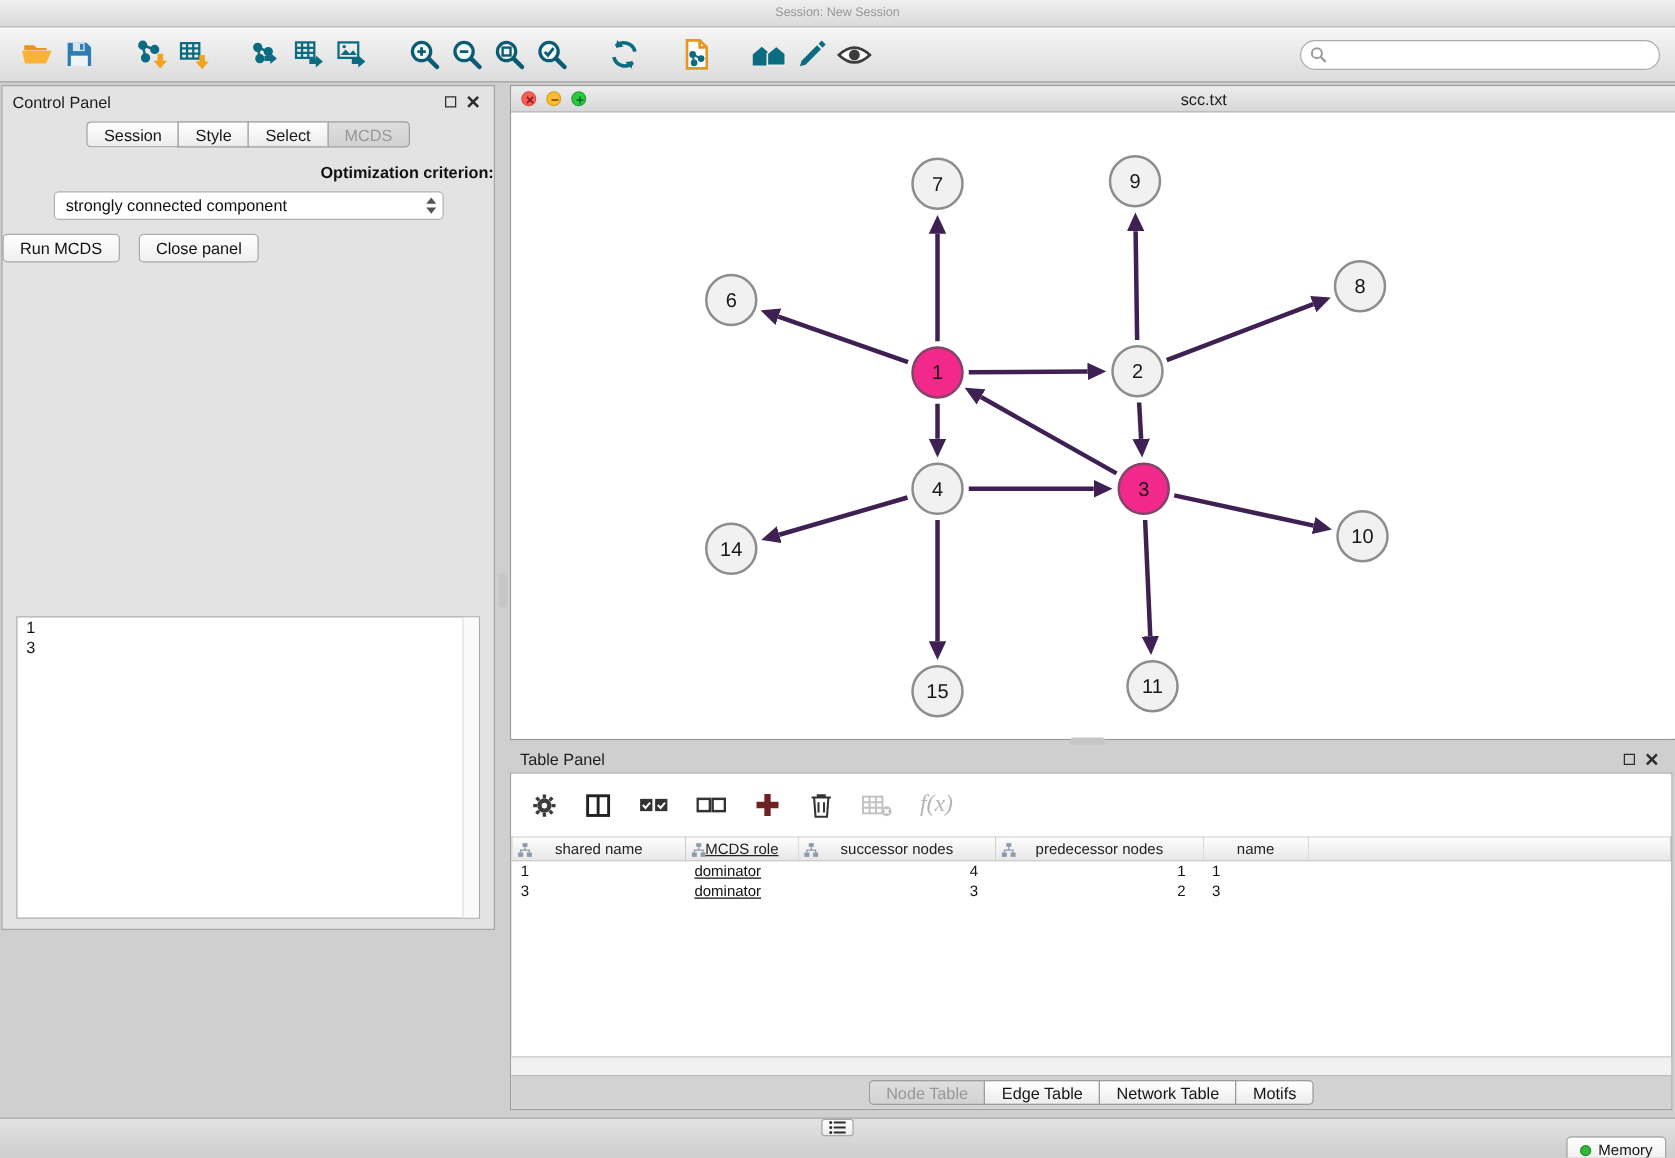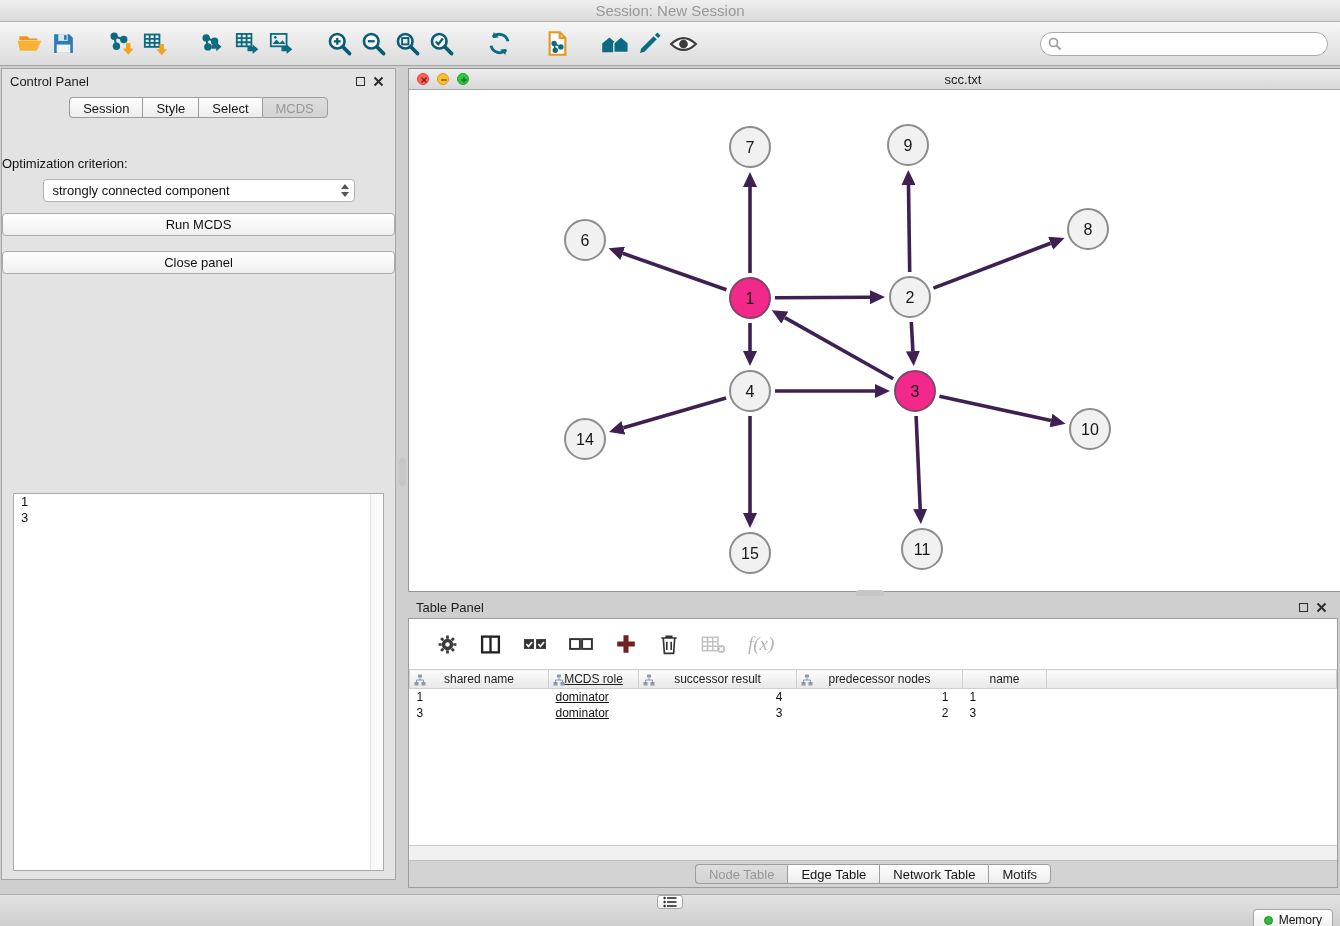--- a/index.html
+++ b/index.html
@@ -3,58 +3,58 @@
 <meta charset="utf-8">
 <style>
   * { margin:0; padding:0; box-sizing:border-box; font-family:"Liberation Sans", sans-serif; }
   html,body { width:1340px; height:926px; }
   body { background:#cfcfcf; overflow:hidden; }
   .app { position:relative; width:1340px; height:926px; background:#cfcfcf; }
 
   
   .titlebar { position:absolute; top:0; left:0; right:0; height:22px;
     background:linear-gradient(#efefef,#dadada); border-bottom:1px solid #b3b3b3;
-    text-align:center; font-size:15px; line-height:22px; color:#989898; }
+    text-align:center; font-size:10px; line-height:22px; color:#989898; }
 
   
   .toolbar { position:absolute; top:22px; left:0; right:0; height:44px;
     background:linear-gradient(#f6f6f6,#dcdcdc); border-bottom:1px solid #a3a3a3;
     display:flex; align-items:center; padding:0 12px; }
   .tgroup { display:flex; align-items:center; margin-right:24px; }
   .tbtn { width:34px; height:34px; border:none; background:transparent; display:flex;
     align-items:center; justify-content:center; cursor:pointer; padding:0; }
   .tbtn svg { display:block; }
   .search-wrap { margin-left:auto; position:relative; }
   .search-input { width:288px; height:24px; border:1px solid #ababab; border-radius:13px;
     padding:0 10px 0 26px; font-size:13px; background:#fff; outline:none; }
   .search-ico { position:absolute; left:8px; top:5px; }
 
   
-  .control-panel { position:absolute; left:1px; top:68px; width:395px; height:812px;
+  .control-panel { position:absolute; left:1px; top:68px; width:395px; height:676px;
     background:#e3e3e3; border:1px solid #a5a5a5; }
   .panel-header { height:24px; display:flex; align-items:center; padding:0 8px; font-size:13px; color:#1d1d1d; }
   .panel-header .sp { flex:1; }
   .hbtn { width:18px; height:18px; border:none; background:transparent; display:flex;
     align-items:center; justify-content:center; cursor:pointer; padding:0; }
   .float-sq { width:9px; height:9px; border:1.5px solid #2d2d2d; background:transparent; }
   .tabs { display:flex; justify-content:center; margin-top:4px; }
   .tab { padding:2px 13px; font-size:13px; height:21px; line-height:17px;
     background:linear-gradient(#ffffff,#ececec); border:1px solid #9d9d9d; border-right:none;
     color:#151515; cursor:pointer; }
   .tab:first-child { border-radius:4px 0 0 4px; }
   .tab:last-child { border-right:1px solid #9d9d9d; border-radius:0 4px 4px 0;text-align:right; }
   .tab.active { background:linear-gradient(#dedede,#d2d2d2); color:#979797; }
-  .opt-label { margin-top:38px; text-align:left; font-size:13px; color:#111; }
+  .opt-label { margin-top:12px; text-align:right; font-size:13px; color:#111;font-weight:bold; }
   .dropdown { width:312px; height:23px; margin:8px auto 0; background:#fff;
     border:1px solid #b2b2b2; border-radius:4px; display:flex; align-items:center;
     padding:0 5px 0 9px; font-size:13px; color:#111; cursor:pointer; }
   .dd-arrows { margin-left:auto; display:flex; flex-direction:column; gap:3px; align-items:center; }
   .tri-up { width:0; height:0; border-left:4px solid transparent; border-right:4px solid transparent; border-bottom:5px solid #555; }
   .tri-dn { width:0; height:0; border-left:4px solid transparent; border-right:4px solid transparent; border-top:5px solid #555; }
-  .btn-row { margin-top:11px; display:flex; justify-content:flex-start; gap:15px;flex-direction:column; }
+  .btn-row { margin-top:11px; display:flex; justify-content:flex-start; gap:15px; }
   .mac-btn { background:linear-gradient(#ffffff,#efefef); border:1px solid #ababab;
     border-radius:4px; font-size:13px; color:#111; padding:3px 13px; cursor:pointer; }
   .result-box { position:absolute; left:11px; right:11px; top:424px; bottom:8px;
     background:#fff; border:1px solid #ababab; }
   .result-legend { padding:2px 0 2px 6px; font-size:13px; color:#111; }
   .result-text { padding:0 6px 0 7px; font-size:13px; color:#111; line-height:16px; white-space:pre-line; }
   .scroll-track { position:absolute; top:0; bottom:0; right:0; width:13px;
     background:#fafafa; border-left:1px solid #e2e2e2; }
 
   
@@ -73,21 +73,21 @@
 
   
   .sash-v { position:absolute; left:399px; top:458px; width:7px; height:28px; background:#c6c6c6; border-radius:3px; cursor:col-resize; }
   .sash-h { position:absolute; left:856px; top:590px; width:28px; height:6px; background:#c6c6c6; border-radius:3px; cursor:row-resize; }
 
   
   .table-panel { position:absolute; left:408px; top:596px; width:930px; height:292px; }
   .tp-header { height:22px; display:flex; align-items:center; padding:0 8px; font-size:13px; color:#1d1d1d; }
   .tp-body { position:absolute; top:22px; left:0; right:0; bottom:0; background:#fff;
     border:1px solid #9d9d9d; display:flex; flex-direction:column; }
-  .tp-toolbar { height:50px; display:flex; align-items:center; gap:22px; padding:0 28px; background:#fff; }
+  .tp-toolbar { height:50px; display:flex; align-items:center; gap:22px; padding:0 16px; background:#fff; }
   .ttbtn { border:none; background:transparent; cursor:pointer; display:flex; align-items:center; justify-content:center; padding:0; }
   .fx-label { font-family:"Liberation Serif", serif; font-style:italic; font-size:19px; color:#b5b5b5; }
   .tp-tablewrap { flex:1; overflow:hidden; }
   table.node-table { border-collapse:collapse; width:100%; table-layout:fixed; }
   .node-table th { position:relative; height:19px; background:linear-gradient(#fdfdfd,#e7e7e7);
     border:1px solid #cfcfcf; font-weight:normal; font-size:12px; color:#222; text-align:center; padding:1px 4px; }
   .node-table th .tree-ico { position:absolute; left:4px; top:4px; }
   .node-table td { height:16px; font-size:12px; color:#111; padding:1px 7px; background:#fff; }
   .node-table td.r { text-align:right; padding-right:14px; }
   .c0 { width:139px; } .c1 { width:90px;text-decoration:underline; } .c2 { width:158px; } .c3 { width:166px; } .c4 { width:84px; }
@@ -505,21 +505,21 @@
                   </svg>
                 <span>MCDS role</span>
               </th>
               <th class="c2">
                 <svg class="tree-ico" width="12" height="12" viewBox="0 0 12 12">
                     <rect x="4" y="0.5" width="4" height="3" fill="#8a9bb0"></rect>
                     <rect x="0.5" y="8" width="4" height="3.5" fill="#8a9bb0"></rect>
                     <rect x="7.5" y="8" width="4" height="3.5" fill="#8a9bb0"></rect>
                     <path d="M6 3.5 V6 M2.5 8 V6 h7 v2" stroke="#8a9bb0" fill="none"></path>
                   </svg>
-                <span>successor result</span>
+                <span>successor nodes</span>
               </th>
               <th class="c3">
                 <svg class="tree-ico" width="12" height="12" viewBox="0 0 12 12">
                     <rect x="4" y="0.5" width="4" height="3" fill="#8a9bb0"></rect>
                     <rect x="0.5" y="8" width="4" height="3.5" fill="#8a9bb0"></rect>
                     <rect x="7.5" y="8" width="4" height="3.5" fill="#8a9bb0"></rect>
                     <path d="M6 3.5 V6 M2.5 8 V6 h7 v2" stroke="#8a9bb0" fill="none"></path>
                   </svg>
                 <span>predecessor nodes</span>
               </th>

